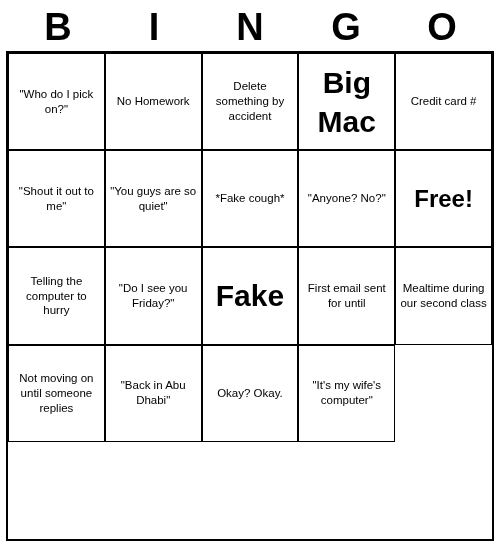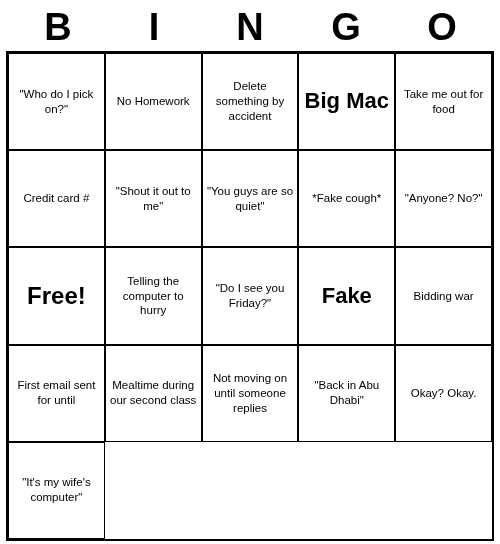--- a/index.html
+++ b/index.html
@@ -39,21 +39,21 @@
       align-items: center;
       justify-content: center;
       text-align: center;
       padding: 4px;
       font-size: 11.5px;
       line-height: 1.3;
       color: #000;
       background: #fff;
     }
     .bingo-cell.big-text {
-      font-size: 22px;
+      font-size: 30px;
       font-weight: bold;
     }
     .bingo-cell.free {
       font-size: 24px;
       font-weight: bold;
     }
   </style>
 </head>
 <body>
 
@@ -64,30 +64,28 @@
     <div class="bingo-header-letter">N</div>
     <div class="bingo-header-letter">G</div>
     <div class="bingo-header-letter">O</div>
   </div>
 <div class="bingo-grid">
 
 <div class="bingo-cell">"Who do I pick on?"</div>
     <div class="bingo-cell">No Homework</div>
     <div class="bingo-cell">Delete something by accident</div>
     <div class="bingo-cell big-text">Big Mac</div>
-    <div class="bingo-cell">Take me out for food</div>
     <div class="bingo-cell">Credit card #</div>
     <div class="bingo-cell">"Shout it out to me"</div>
     <div class="bingo-cell">"You guys are so quiet"</div>
     <div class="bingo-cell">*Fake cough*</div>
     <div class="bingo-cell">"Anyone? No?"</div>
     <div class="bingo-cell free">Free!</div>
     <div class="bingo-cell">Telling the computer to hurry</div>
     <div class="bingo-cell">"Do I see you Friday?"</div>
     <div class="bingo-cell big-text">Fake</div>
-    <div class="bingo-cell">Bidding war</div>
     <div class="bingo-cell">First email sent for until</div>
     <div class="bingo-cell">Mealtime during our second class</div>
     <div class="bingo-cell">Not moving on until someone replies</div>
     <div class="bingo-cell">"Back in Abu Dhabi"</div>
     <div class="bingo-cell">Okay? Okay.</div>
     <div class="bingo-cell">"It's my wife's computer"</div>
   </div>
 
 </body></html>

